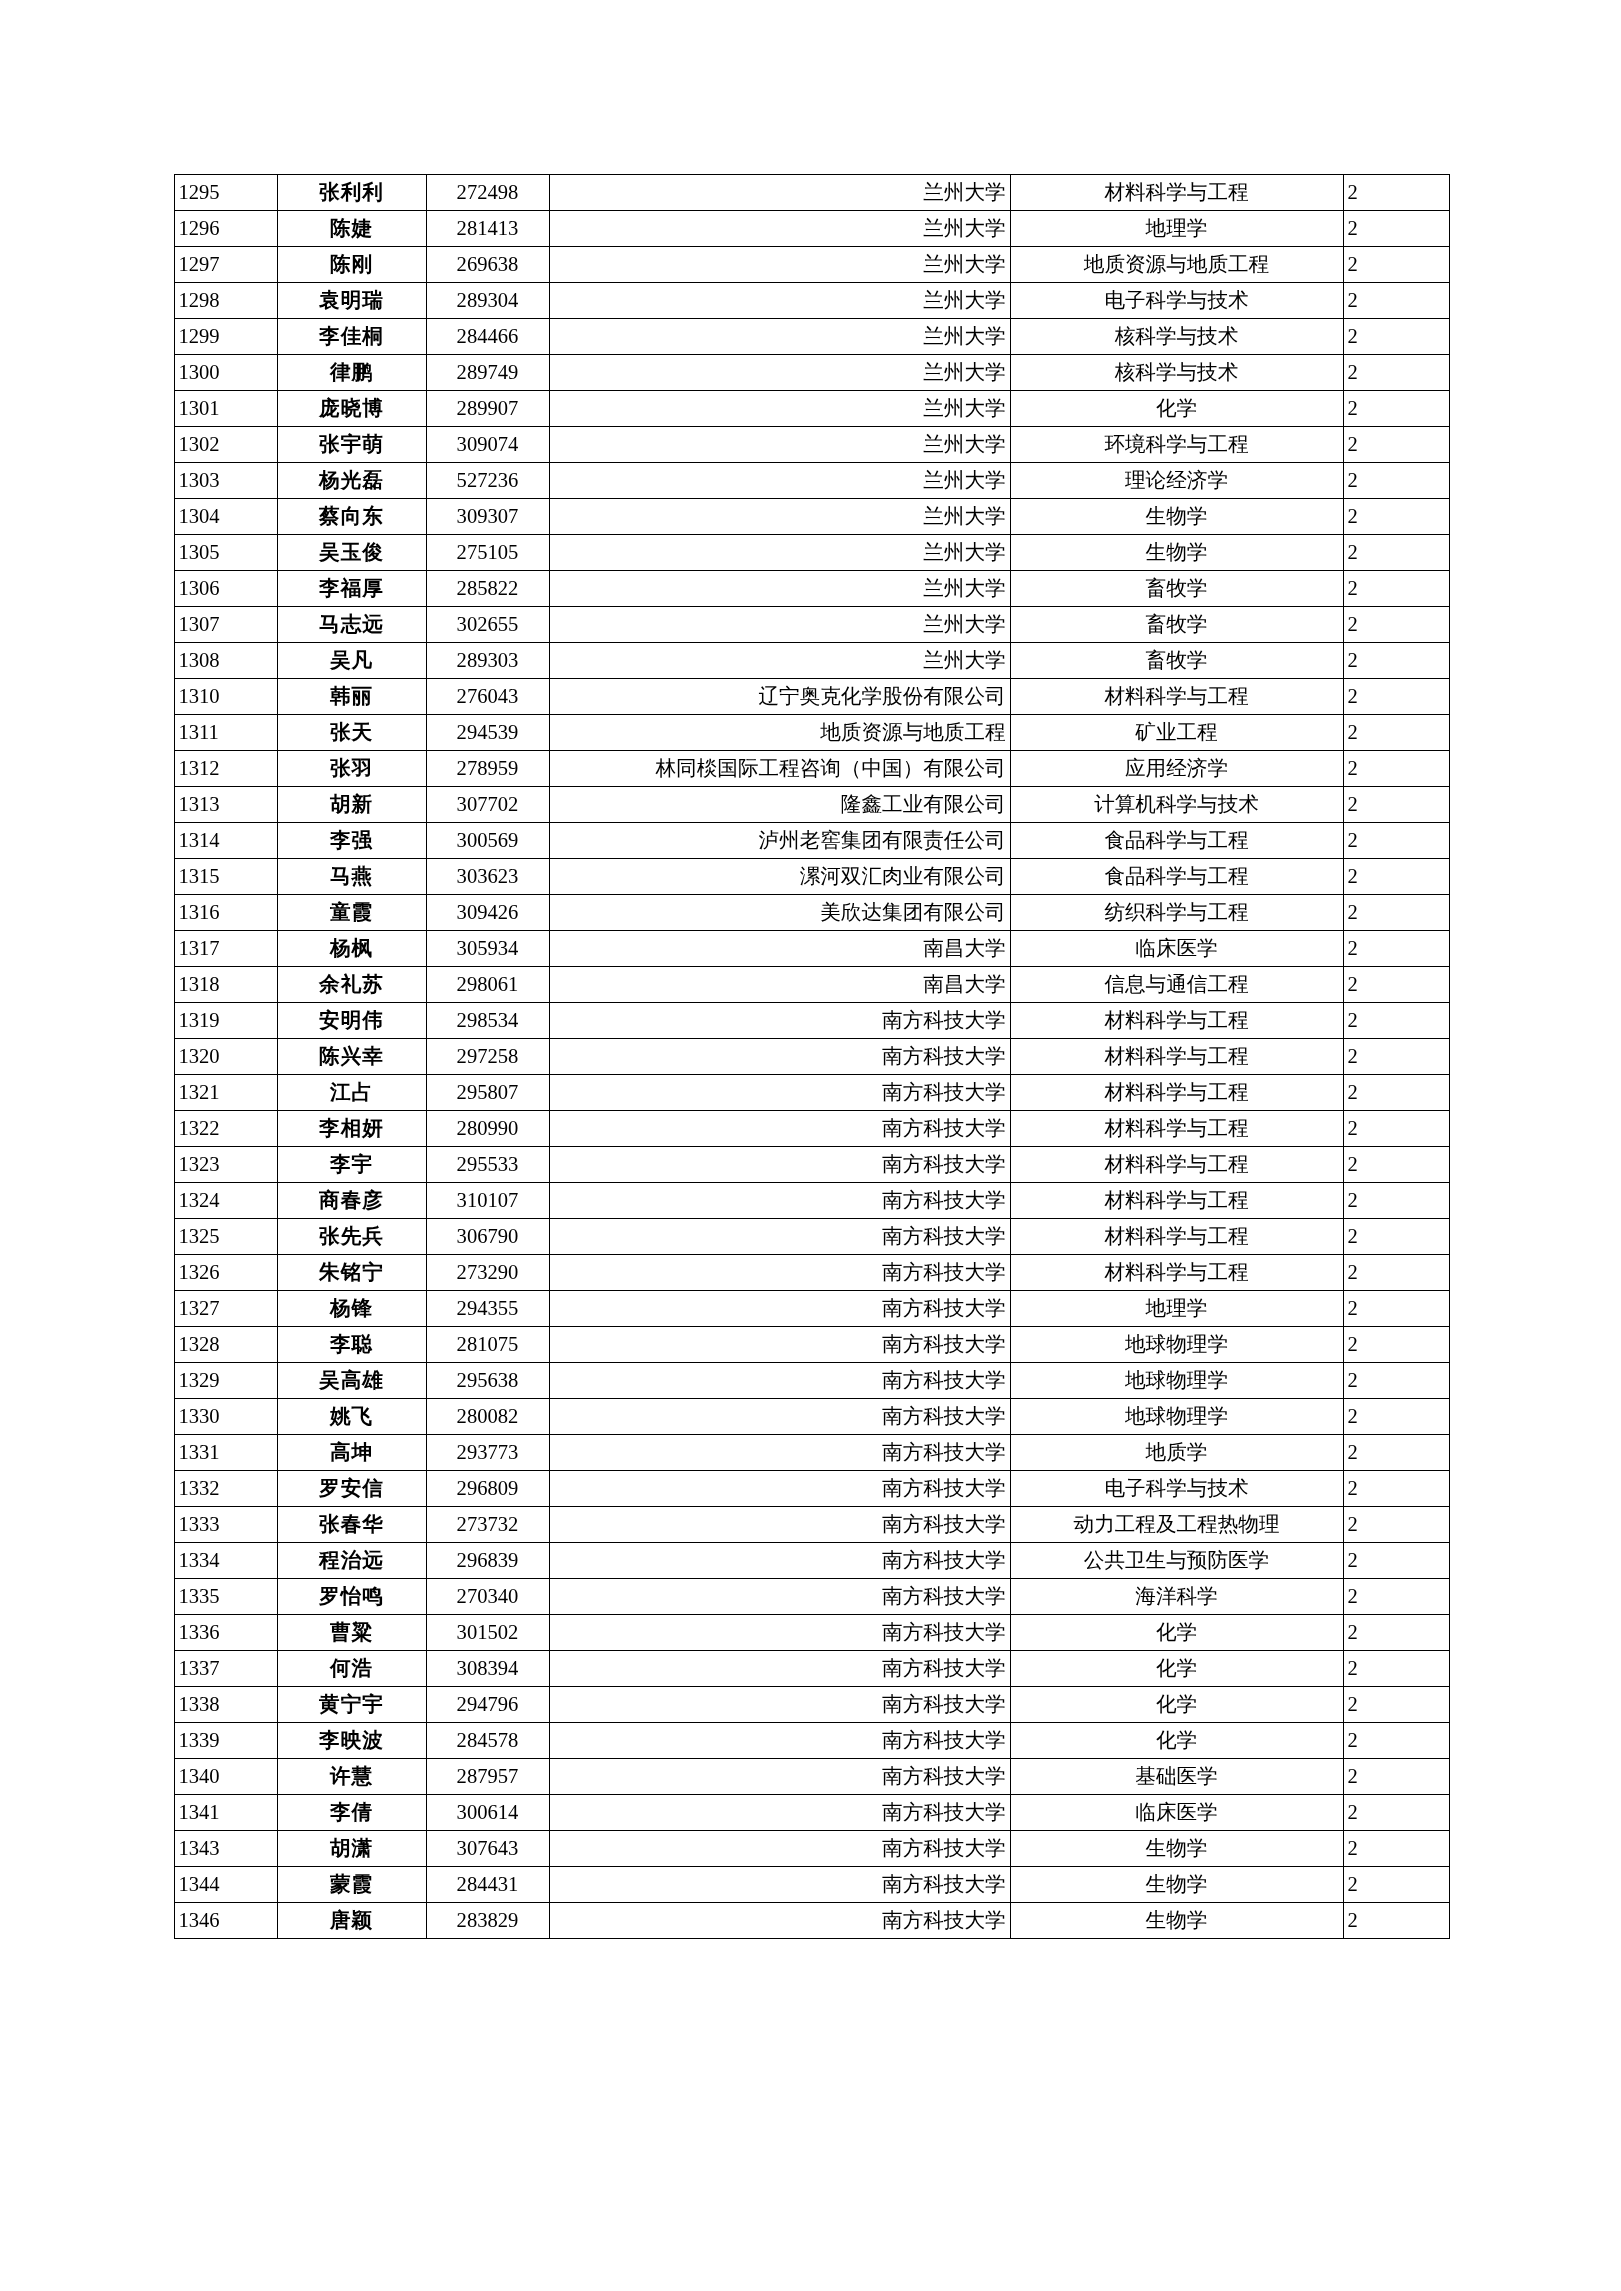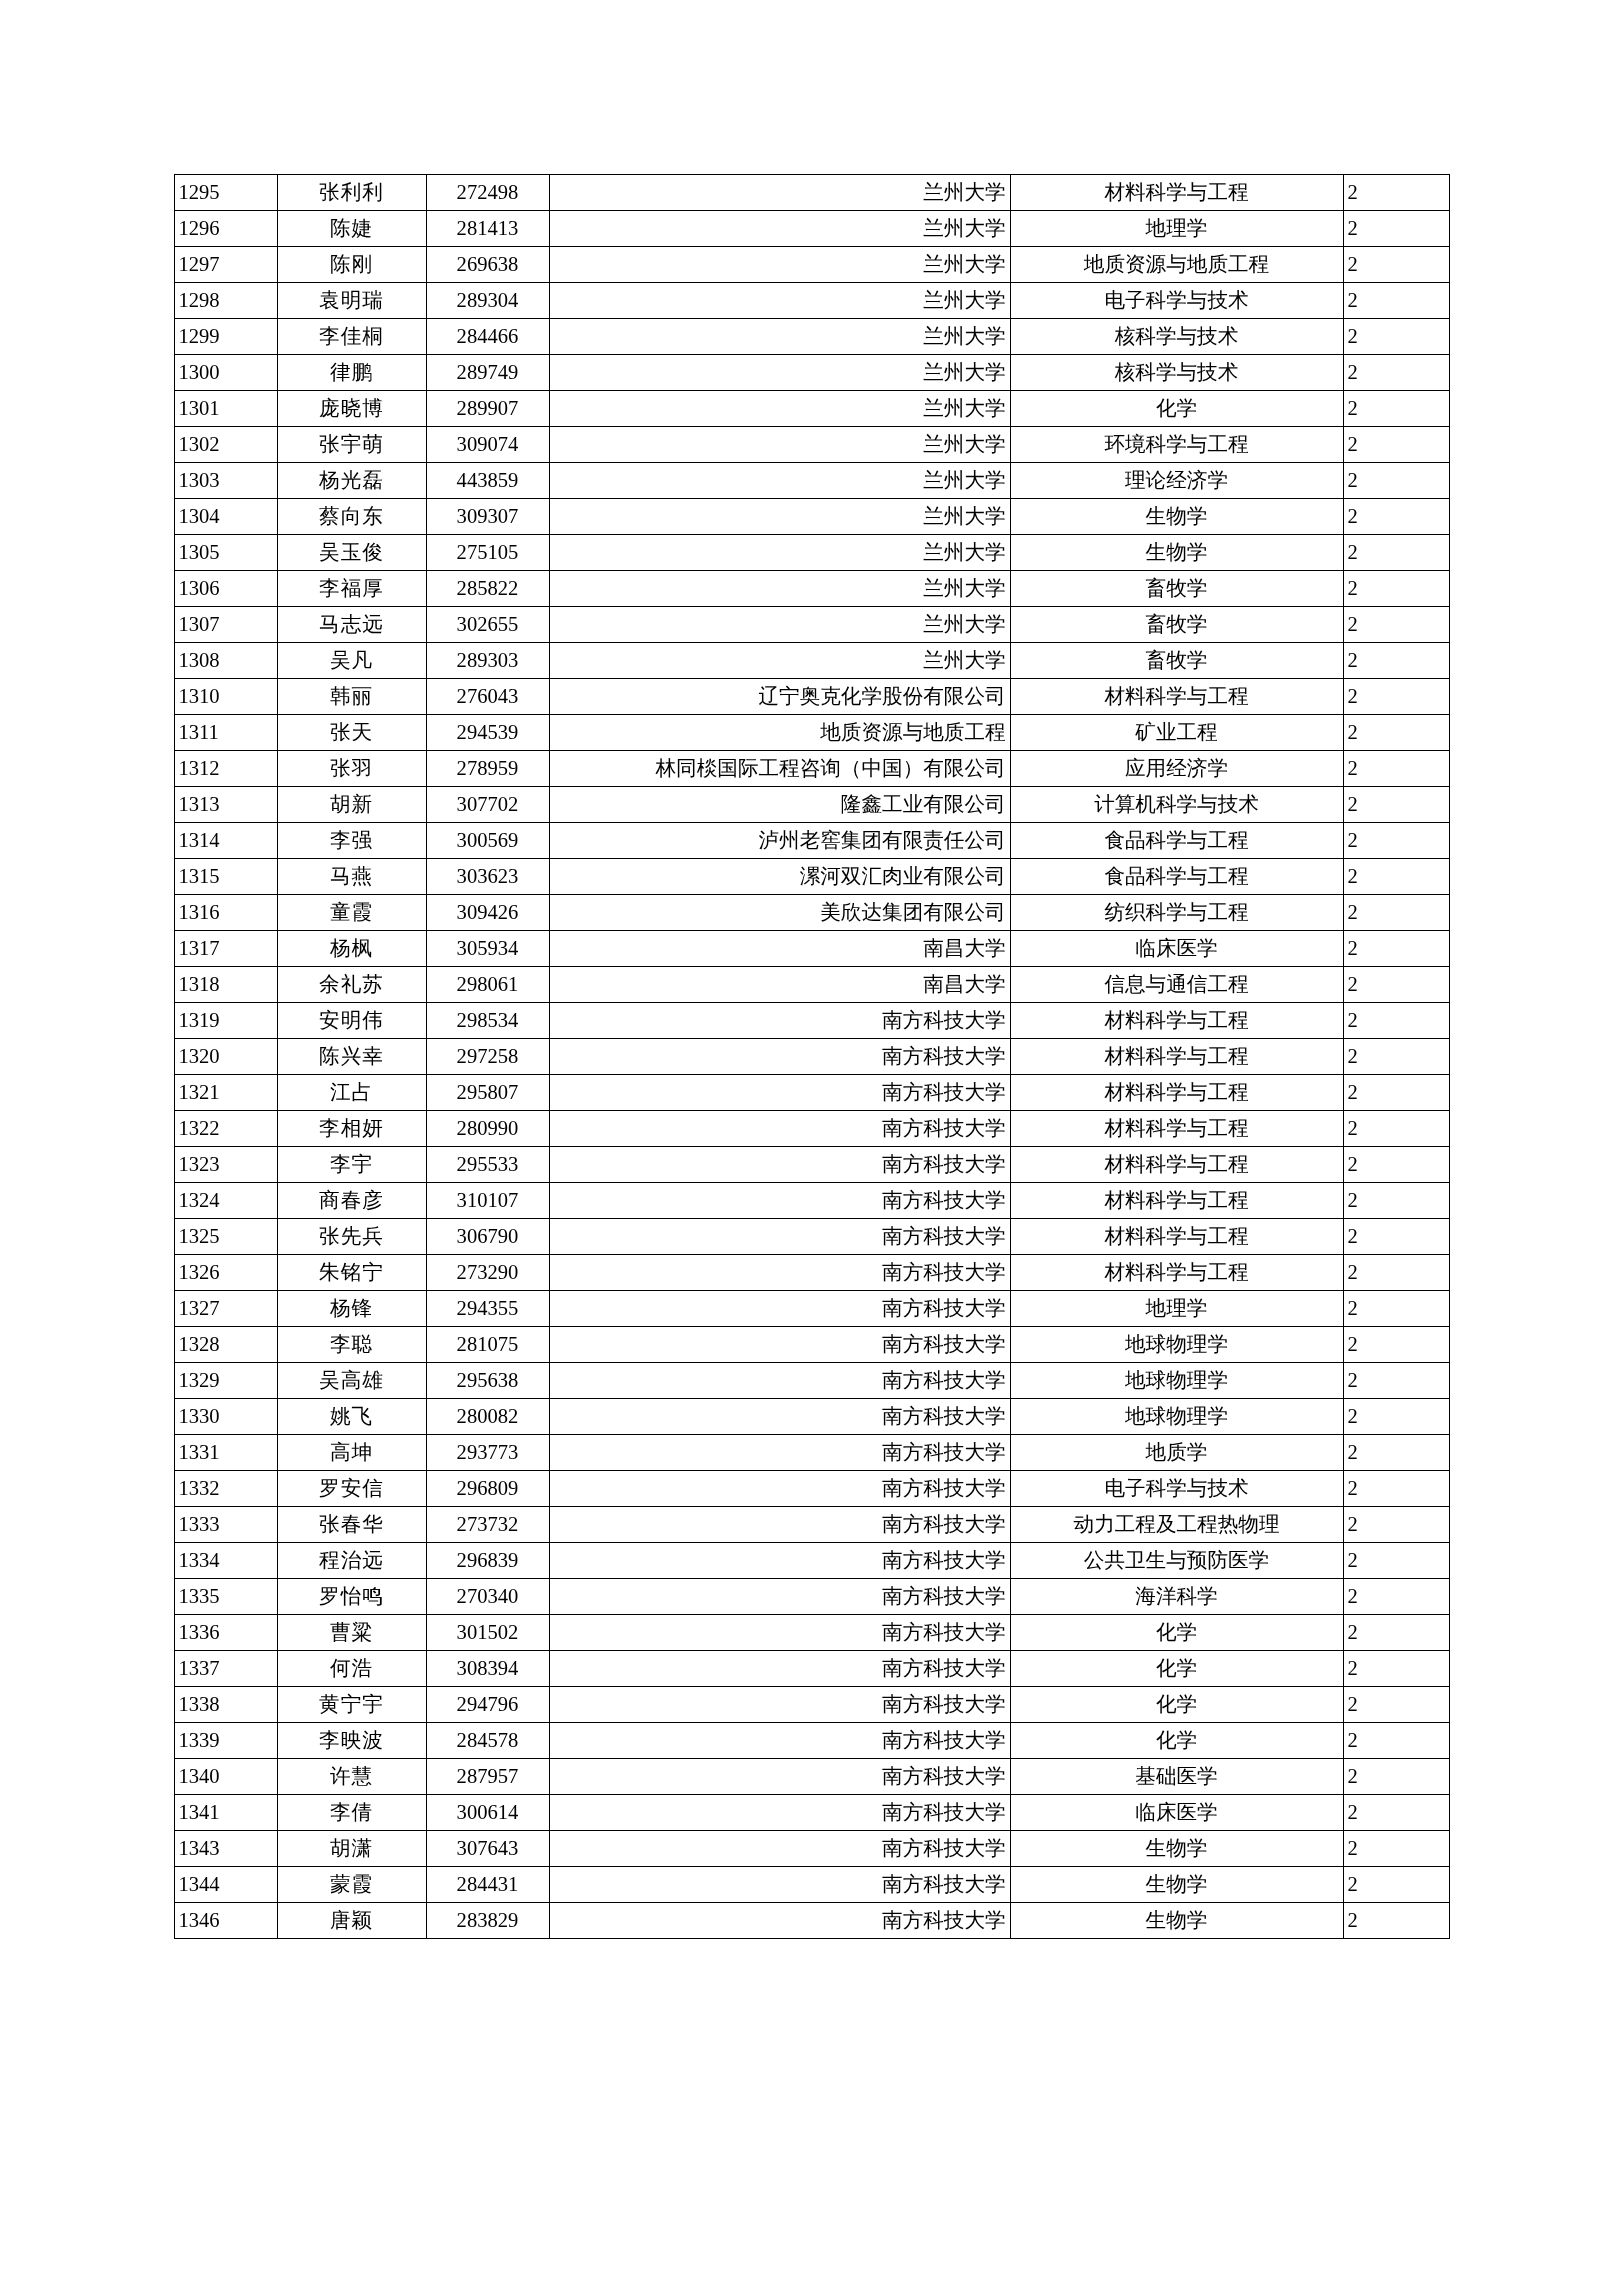--- a/index.html
+++ b/index.html
@@ -40,21 +40,21 @@
     white-space: nowrap;
   }
   col.c-index { width: 103px; }
   col.c-name  { width: 149px; }
   col.c-id    { width: 123px; }
   col.c-org   { width: 461px; }
   col.c-major { width: 333px; }
   col.c-count { width: 106px; }
 
   td.idx   { text-align: left; padding-left: 13.7px; }
-  td.name  { text-align: center; letter-spacing: 1px; }
+  td.name  { text-align: center; letter-spacing: 1px; font-weight: bold; }
   td.id    { text-align: center; }
   td.org   { text-align: right; }
   td.major { text-align: center; }
   td.cnt   { text-align: left; padding-left: 13.7px; }
 </style>
 </head>
 <body>
 
 <div class="page">
   <div class="table-wrap">
@@ -128,21 +128,21 @@
             <td class="idx">1302</td>
             <td class="name">张宇萌</td>
             <td class="id">309074</td>
             <td class="org">兰州大学</td>
             <td class="major">环境科学与工程</td>
             <td class="cnt">2</td>
           </tr>
           <tr>
             <td class="idx">1303</td>
             <td class="name">杨光磊</td>
-            <td class="id">443859</td>
+            <td class="id">527236</td>
             <td class="org">兰州大学</td>
             <td class="major">理论经济学</td>
             <td class="cnt">2</td>
           </tr>
           <tr>
             <td class="idx">1304</td>
             <td class="name">蔡向东</td>
             <td class="id">309307</td>
             <td class="org">兰州大学</td>
             <td class="major">生物学</td>

